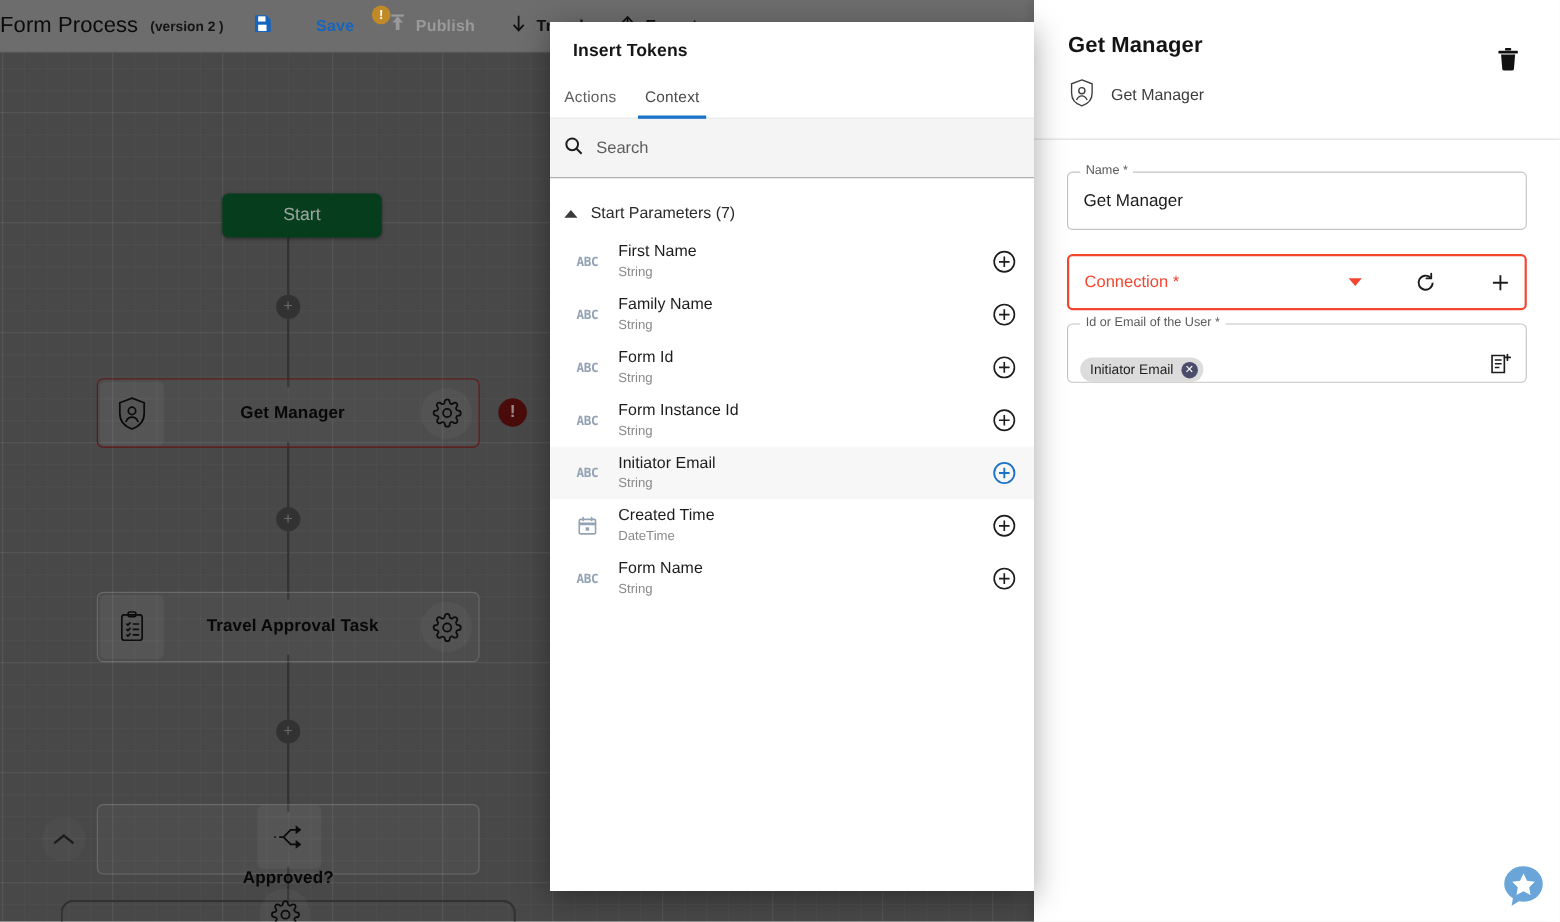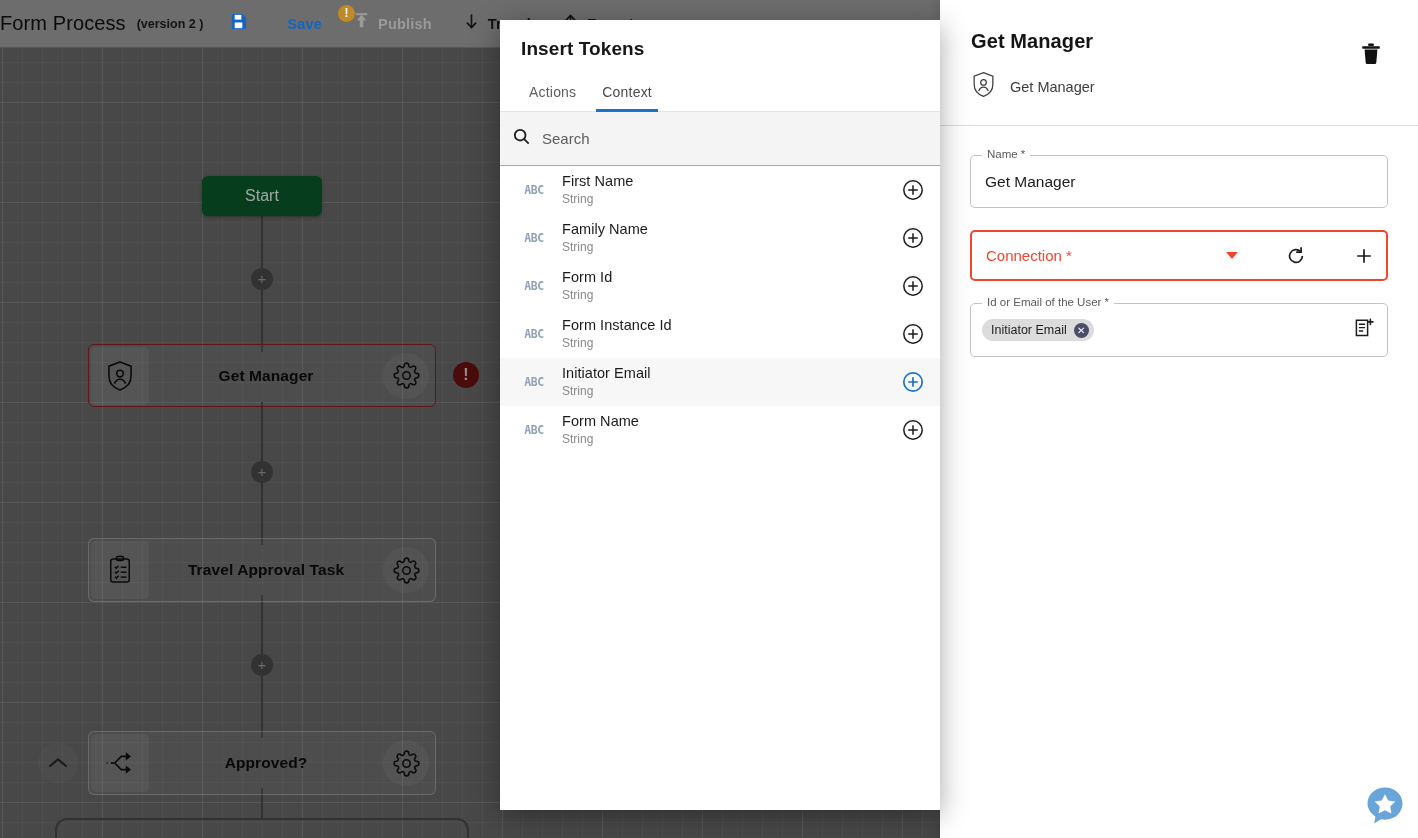--- a/index.html
+++ b/index.html
@@ -201,29 +201,29 @@
     left: 500px; top: 20px;
     width: 440px; height: 790px;
     background: #ffffff;
     box-shadow: 0 6px 26px rgba(0,0,0,0.35);
     z-index: 20;
     display: flex;
     flex-direction: column;
     overflow: hidden;
   }
   .dlg-title {
-    font-size: 19px;
+    font-size: 16px;
     font-weight: bold;
     color: #161616;
     padding: 18px 0 0 21px;
     letter-spacing: 0.1px;
   }
   .dlg-tabs {
     display: flex;
-    padding-left: 16px;
+    padding-left: 0;
     margin-top: 18px;
     border-bottom: 1px solid #e4e4e4;
   }
   .dlg-tab {
     font-size: 14px;
     color: #5e5e5e;
     padding: 6px 13px 11px 13px;
     position: relative;
     letter-spacing: 0.2px;
   }
@@ -387,24 +387,24 @@
   }
   .f-conn .spacer { flex: 1; }
   .conn-ico { margin-left: 16px; display: flex; align-items: center; }
   .tri-down-red {
     width: 0; height: 0;
     border-left: 6px solid transparent;
     border-right: 6px solid transparent;
     border-top: 7px solid #f4452f;
   }
   .f-user {
-    margin-top: 22px;
+    margin-top: 12px;
     height: 54px;
     display: flex;
-    align-items: center;
+    align-items: flex-end;
     padding: 0 12px 0 11px;
   }
   .chip {
     display: inline-flex;
     align-items: center;
     gap: 7px;
     height: 22px;
     padding: 0 5px 0 9px;
     border-radius: 11px;
     background: #dcdcdc;
@@ -441,21 +441,21 @@
 <div id="app">
 
   <div class="canvas">
 
     <div class="conn-line" style="left:261px; top:216px; height:136px;"></div>
     <div class="conn-line" style="left:261px; top:402px; height:143px;"></div>
     <div class="conn-line" style="left:261px; top:595px; height:143px;"></div>
     <div class="conn-line" style="left:261px; top:788px; height:32px;"></div>
     <div class="branch" style="left:55px; top:818px; width:414px; height:30px;"></div>
 
-    <div class="node start" style="left:202px; top:176px; width:120px; height:40px;">
+    <div class="node start" style="left:202px; top:176px; width:145px; height:40px;">
       <span>Start</span>
     </div>
 
     <div class="plus-dot" style="left:251px; top:268px;">+</div>
 
     <div class="node error-node" style="left:88px; top:344px; width:348px; height:63px;">
       <span class="node-icon">
         <svg width="30" height="32" viewBox="0 0 24 26" fill="none" stroke="#111" stroke-width="1.3">
           <path d="M12 1.6 L21 5 V13 c0 6-4.2 9.7-9 11.4 C7.2 22.7 3 19 3 13 V5 Z"></path>
           <circle cx="12" cy="11" r="2.7"></circle>
@@ -491,21 +491,21 @@
       <span class="node-gear">
         <svg width="27" height="27" viewBox="0 0 24 24" fill="none" stroke="#111" stroke-width="1.4">
           <circle cx="12" cy="12" r="3.3"></circle>
           <path d="M19.4 15a1.6 1.6 0 0 0 .33 1.76l.06.06a2 2 0 1 1-2.83 2.83l-.06-.06a1.6 1.6 0 0 0-1.76-.33 1.6 1.6 0 0 0-1 1.47V21a2 2 0 1 1-4 0v-.1A1.6 1.6 0 0 0 9.1 19.4a1.6 1.6 0 0 0-1.76.33l-.06.06a2 2 0 1 1-2.83-2.83l.06-.06A1.6 1.6 0 0 0 4.84 15a1.6 1.6 0 0 0-1.47-1H3a2 2 0 1 1 0-4h.1A1.6 1.6 0 0 0 4.6 8.9a1.6 1.6 0 0 0-.33-1.76l-.06-.06a2 2 0 1 1 2.83-2.83l.06.06A1.6 1.6 0 0 0 9 4.64a1.6 1.6 0 0 0 1-1.47V3a2 2 0 1 1 4 0v.1a1.6 1.6 0 0 0 1 1.47 1.6 1.6 0 0 0 1.76-.33l.06-.06a2 2 0 1 1 2.83 2.83l-.06.06A1.6 1.6 0 0 0 19.4 9v.09a1.6 1.6 0 0 0 1.47 1H21a2 2 0 1 1 0 4h-.1a1.6 1.6 0 0 0-1.5 1Z"></path>
         </svg>
       </span>
     </div>
 
     <div class="plus-dot" style="left:251px; top:654px;">+</div>
 
-    <div class="node" style="left:88px; top:731px; width:348px; height:64px;">
+    <div class="node" style="left:88px; top:731px; width:348px; height:64px;flex-direction:column;">
       <span class="node-icon">
         <svg width="32" height="26" viewBox="0 0 26 22" fill="none" stroke="#111" stroke-width="1.4">
           <path d="M2 11h1.4" stroke-dasharray="0.1 2.6" stroke-linecap="round"></path>
           <path d="M5.2 11h3.4"></path>
           <path d="M8.6 11 L14 5.4 H20.6"></path>
           <path d="M8.6 11 L14 16.6 H20.6"></path>
           <path d="M18.6 3.4 L21.2 5.4 L18.6 7.4 Z" fill="#111"></path>
           <path d="M18.6 14.6 L21.2 16.6 L18.6 18.6 Z" fill="#111"></path>
         </svg>
       </span>
@@ -586,20 +586,24 @@
       <span>
         <svg width="19" height="19" viewBox="0 0 20 20" fill="none" stroke="#1d1d1d" stroke-width="1.9">
           <circle cx="8.6" cy="8.6" r="5.6"></circle>
             <path d="M12.8 12.8 L17.6 17.6"></path>
         </svg>
       </span>
       <span class="ph">Search</span>
     </div>
 
     <div class="dlg-body">
+      <div class="group-head">
+        <span class="tri-up"></span>
+        <span class="gtitle">Start Parameters (7)</span>
+      </div>
 
       <div class="tok-row">
         <span class="tok-type">
             <span class="tok-abc">ABC</span>
           </span>
         <span class="tok-text">
           <div class="tok-name">First Name</div>
           <div class="tok-sub">String</div>
         </span>
         <span class="tok-add">
@@ -667,20 +671,40 @@
           <div class="tok-sub">String</div>
         </span>
         <span class="tok-add">
           <svg width="22" height="22" viewBox="0 0 22 22" fill="none" stroke="#1a73c9" stroke-width="1.7">
             <circle cx="11" cy="11" r="9.2"></circle>
               <path d="M11 6.2v9.6M6.2 11h9.6"></path>
           </svg>
         </span>
       </div>
 
+      <div class="tok-row">
+        <span class="tok-type">
+          <svg width="18" height="18" viewBox="0 0 18 18" fill="none" stroke="#93a2b5" stroke-width="1.5">
+            <rect x="1.6" y="3.2" width="14.8" height="13.2" rx="1.4"></rect>
+            <path d="M1.6 7.2 H16.4" stroke-width="2.6"></path>
+            <path d="M5.1 1.6v2.6M12.9 1.6v2.6" stroke-linecap="round"></path>
+            <rect x="7.4" y="10.4" width="3.2" height="3" fill="#93a2b5" stroke="none"></rect>
+          </svg>
+        </span>
+        <span class="tok-text">
+          <div class="tok-name">Created Time</div>
+          <div class="tok-sub">DateTime</div>
+        </span>
+        <span class="tok-add">
+          <svg width="22" height="22" viewBox="0 0 22 22" fill="none" stroke="#1d1d1d" stroke-width="1.5">
+            <circle cx="11" cy="11" r="9.2"></circle>
+              <path d="M11 6.2v9.6M6.2 11h9.6"></path>
+          </svg>
+        </span>
+      </div>
 
       <div class="tok-row">
         <span class="tok-type">
             <span class="tok-abc">ABC</span>
           </span>
         <span class="tok-text">
           <div class="tok-name">Form Name</div>
           <div class="tok-sub">String</div>
         </span>
         <span class="tok-add">

